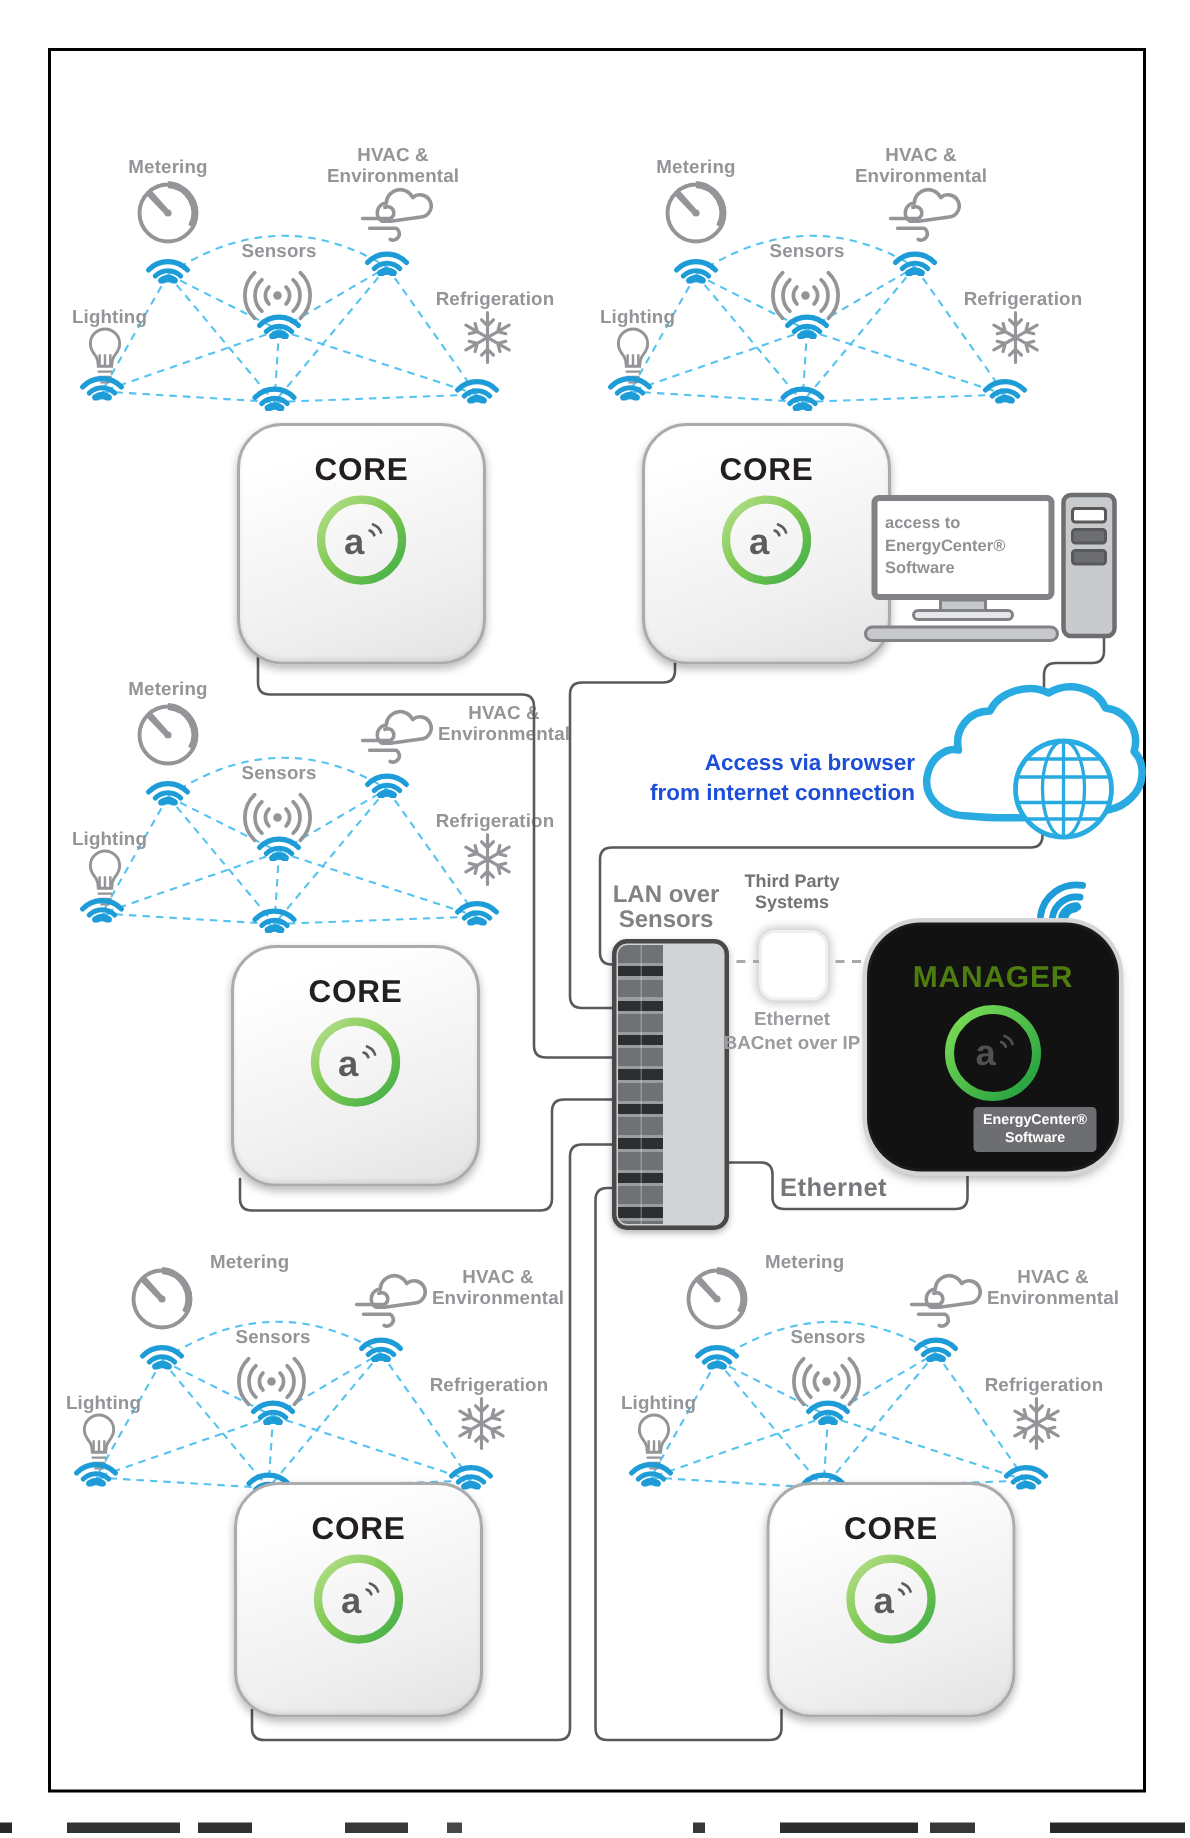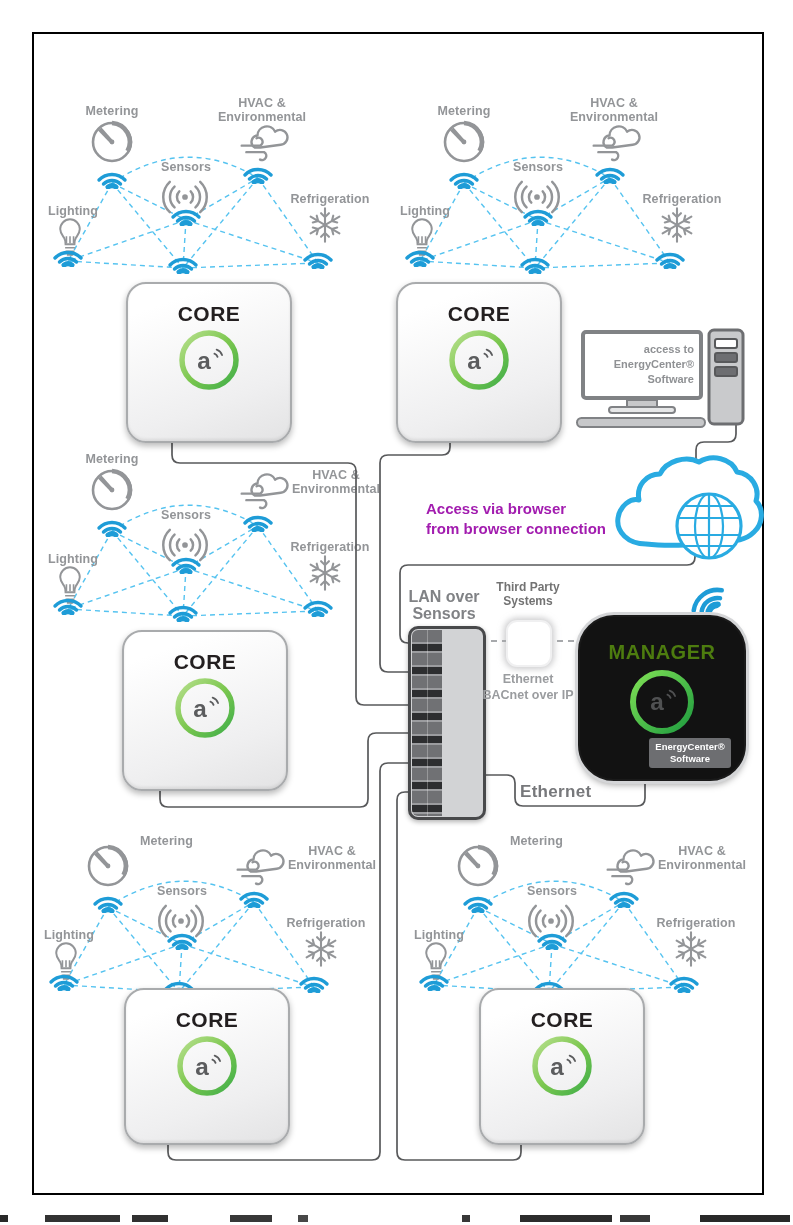--- a/index.html
+++ b/index.html
@@ -26,23 +26,23 @@
   .icon.gauge{left:50px;top:22px;width:44px;height:44px;}
   .icon.sensors{left:114px;top:80px;width:62px;height:38px;}
   .icon.hvac{left:198px;top:22px;width:52px;height:42px;}
   .icon.bulb{left:14px;top:118px;width:32px;height:44px;}
   .icon.snow{left:264px;top:106px;width:42px;height:42px;}
   .node{position:absolute;width:40px;height:30px;}
   .n-met{left:52px;top:61px;}.n-sen{left:126px;top:98px;}.n-hvac{left:198px;top:56px;}
   .n-light{left:8px;top:139px;}.n-cent{left:123px;top:146px;}.n-ref{left:258px;top:141px;}
 
   
-  .core{position:absolute;width:162px;height:157px;border-radius:20px;
+  .core{position:absolute;width:162px;height:157px;border-radius:30px;
     background:linear-gradient(160deg,#ffffff 15%,#efeff0 70%,#e3e3e4);
-    border:2px solid #a9abad;box-shadow:0 3px 6px rgba(0,0,0,.28), inset 0 -2px 3px rgba(0,0,0,.08);}
+    border:2px solid #a9abad;box-shadow:0 3px 6px rgba(0,0,0,.28), inset 0 -2px 3px rgba(0,0,0,.08);margin-left:32px;}
   .core-title{position:absolute;left:0;right:0;top:18px;text-align:center;
     font-size:21px;font-weight:bold;color:#231f20;letter-spacing:.5px;}
   .ring{position:absolute;left:49px;top:44px;width:64px;height:64px;}
   .alogo{position:absolute;left:61px;top:58px;width:40px;height:36px;}
   .manager{position:absolute;left:578px;top:615px;width:164px;height:162px;border-radius:36px;
     background:#121212;border:2px solid #1a1a1a;
     box-shadow:0 0 0 3px #d4d5d7,0 4px 7px rgba(0,0,0,.35);}
   .manager .core-title{color:#4d7c0f;top:24px;font-size:20px;}
   .manager .ring{left:47px;top:50px;width:70px;height:70px;}
   .manager .alogo{left:62px;top:66px;}
@@ -62,25 +62,25 @@
     font-size:12px;font-weight:bold;color:#737373;line-height:1.2;}
   .tp-box{position:absolute;left:506px;top:620px;width:42px;height:43px;border-radius:11px;background:#fff;
     border:2px solid #f0f0f1;box-shadow:0 0 6px 2px rgba(168,169,172,.6);}
   .bacnet-label{position:absolute;left:466px;top:672px;width:124px;text-align:center;
     font-size:12.5px;font-weight:bold;color:#9a9c9f;line-height:1.25;}
   .eth-label{position:absolute;left:520px;top:782px;width:90px;font-size:17px;font-weight:bold;
     color:#77787b;letter-spacing:.3px;}
 
   
   .computer{position:absolute;left:573px;top:326px;width:172px;height:122px;}
-  .screen-text{position:absolute;left:590px;top:342px;width:104px;text-align:right;
+  .screen-text{position:absolute;left:590px;top:342px;width:104px;text-align:left;
     font-size:11px;font-weight:bold;color:#8f9194;line-height:1.35;}
   .cloud{position:absolute;left:606px;top:444px;width:160px;height:126px;}
-  .cloud-caption{position:absolute;left:426px;top:499px;width:184px;text-align:left;
-    font-size:15px;font-weight:bold;color:#a21caf;line-height:1.3;}
+  .cloud-caption{position:absolute;left:426px;top:499px;width:184px;text-align:right;
+    font-size:15px;font-weight:bold;color:#1d4ed8;line-height:1.3;}
 
   
   .fragments{position:absolute;left:0;top:1215px;width:793px;height:7px;opacity:.9;
     background:linear-gradient(90deg,
       #111 0 8px,transparent 8px 45px,
       #1c1c1c 45px 120px,transparent 120px 132px,
       #1a1a1a 132px 168px,transparent 168px 230px,
       #222 230px 272px,transparent 272px 298px,
       #333 298px 308px,transparent 308px 462px,
       #222 462px 470px,transparent 470px 520px,
@@ -510,21 +510,21 @@
   <rect x="142" y="41" width="22" height="9" rx="2" fill="#6d6e71" stroke="#58595b" stroke-width="2"></rect>
 </svg>
 <div class="screen-text">
   <div>access to</div>
   <div>EnergyCenter®</div>
   <div>Software</div>
 </div>
 
 <div class="cloud-caption">
   <div>Access via browser</div>
-  <div>from browser connection</div>
+  <div>from internet connection</div>
 </div>
 <svg class="cloud" viewBox="0 0 160 126">
   <path d="M40,100 C22,100 10,88 12,74 C14,61 25,54 33,56 C30,42 40,30 54,30 C60,17 80,11 93,18 C106,10 125,14 131,28 C146,30 154,44 150,57 C158,65 157,80 148,88 C140,96 128,98 118,96 C100,102 58,102 40,100 Z" fill="#fff" stroke="#29abe2" stroke-width="5" stroke-linejoin="round"></path>
   <g fill="#fff" stroke="#29abe2">
     <circle cx="103" cy="82" r="32" stroke-width="3.2"></circle>
     <ellipse cx="103" cy="82" rx="14" ry="32" fill="none" stroke-width="2.2"></ellipse>
     <path d="M103,50 V114 M72,74 H134 M72,91 H134 M77,62 H129 M77,102 H129" fill="none" stroke-width="2.2"></path>
   </g>
 </svg>
 

